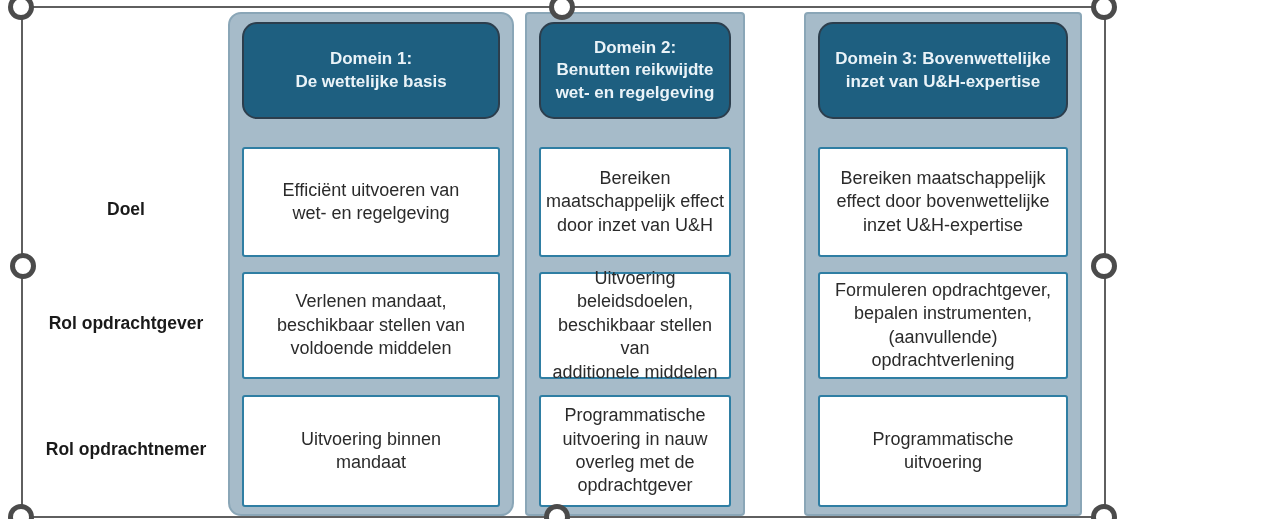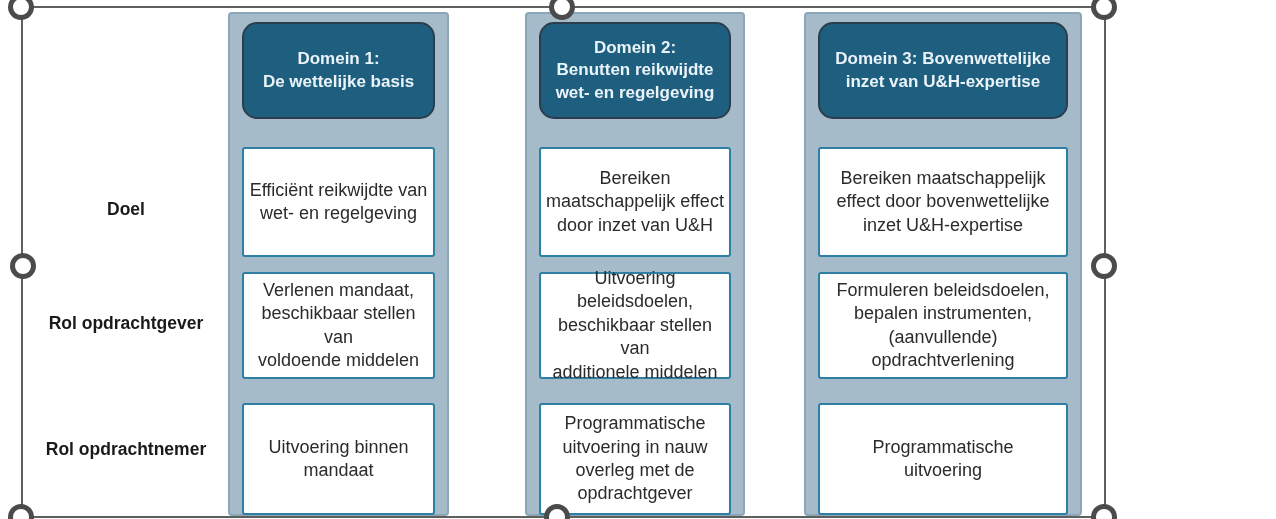--- a/index.html
+++ b/index.html
@@ -15,40 +15,40 @@
   
   .handle{position:absolute;width:26px;height:26px;border-radius:50%;
           background:#ffffff;border:5px solid #4b4b4b;box-sizing:border-box;}
   .h-front{z-index:6;}
   .h-back{z-index:0;}
 
   
   .panel{position:absolute;top:12px;height:504px;box-sizing:border-box;
          background:var(--panel-fill,#A6BBC9);border:2px solid var(--panel-border,#8AA6B7);
          border-radius:4px;z-index:2;}
-  .panel-1{left:228px;width:221px;}
+  .panel-1{left:228px;width:286px;border-radius:13px;}
   .panel-2{left:525px;width:220px;}
   .panel-3{left:804px;width:278px;}
 
   .hdr{position:absolute;left:12px;right:12px;top:8px;height:97px;box-sizing:border-box;
        background:var(--header-fill,#1E5F80);border:2px solid var(--header-border,#2C3E4D);
        border-radius:15px;color:var(--header-text,#EAF3F8);
        font-size:17px;font-weight:bold;line-height:1.32;
        display:flex;align-items:center;justify-content:center;text-align:center;
        white-space:pre-line;padding:2px 6px;}
 
   .cell{position:absolute;left:12px;right:12px;box-sizing:border-box;
         background:var(--cell-fill,#FFFFFF);border:2px solid var(--cell-border,#2F7EA3);
         border-radius:3px;color:var(--body-text,#2B2B2B);
         font-size:18px;line-height:1.3;
         display:flex;align-items:center;justify-content:center;text-align:center;
         white-space:pre-line;padding:2px 4px;}
   .cell-r1{top:133px;height:110px;}
   .cell-r2{top:258px;height:107px;}
-  .cell-r3{top:381px;height:112px;margin-top:8px;}
+  .cell-r3{top:381px;height:112px;}
 
   
   .rowlabel{position:absolute;left:20px;width:212px;z-index:2;
             display:flex;align-items:center;justify-content:center;text-align:center;
             font-weight:bold;font-size:17.5px;color:var(--label-text,#1A1A1A);}
   .label-r1{top:154px;height:110px;}
   .label-r2{top:270px;height:107px;text-align:right;}
   .label-r3{top:393px;height:112px;}
 </style>
 </head>
@@ -65,21 +65,21 @@
   <div class="handle h-back" style="left:1091px;top:253px;"></div>
   <div class="handle h-back" style="left:1091px;top:504px;"></div>
 
   <div class="rowlabel label-r1">Doel</div>
   <div class="rowlabel label-r2">Rol opdrachtgever</div>
   <div class="rowlabel label-r3">Rol opdrachtnemer</div>
 
   <div class="panel panel-1">
     <div class="hdr">Domein 1:
 De wettelijke basis</div>
-    <div class="cell cell-r1">Efficiënt reikwijdte van
+    <div class="cell cell-r1">Efficiënt uitvoeren van
 wet- en regelgeving</div>
     <div class="cell cell-r2">Verlenen mandaat,
 beschikbaar stellen van
 voldoende middelen</div>
     <div class="cell cell-r3">Uitvoering binnen
 mandaat</div>
   </div>
 
   <div class="panel panel-2">
     <div class="hdr">Domein 2:
@@ -97,21 +97,21 @@
 overleg met de
 opdrachtgever</div>
   </div>
 
   <div class="panel panel-3">
     <div class="hdr">Domein 3: Bovenwettelijke
 inzet van U&amp;H-expertise</div>
     <div class="cell cell-r1">Bereiken maatschappelijk
 effect door bovenwettelijke
 inzet U&amp;H-expertise</div>
-    <div class="cell cell-r2">Formuleren beleidsdoelen,
+    <div class="cell cell-r2">Formuleren opdrachtgever,
 bepalen instrumenten,
 (aanvullende)
 opdrachtverlening</div>
     <div class="cell cell-r3">Programmatische
 uitvoering</div>
   </div>
 
   <div class="handle h-front" style="left:8px;top:-6px;"></div>
   <div class="handle h-front" style="left:549px;top:-6px;"></div>
   <div class="handle h-front" style="left:10px;top:253px;"></div>

